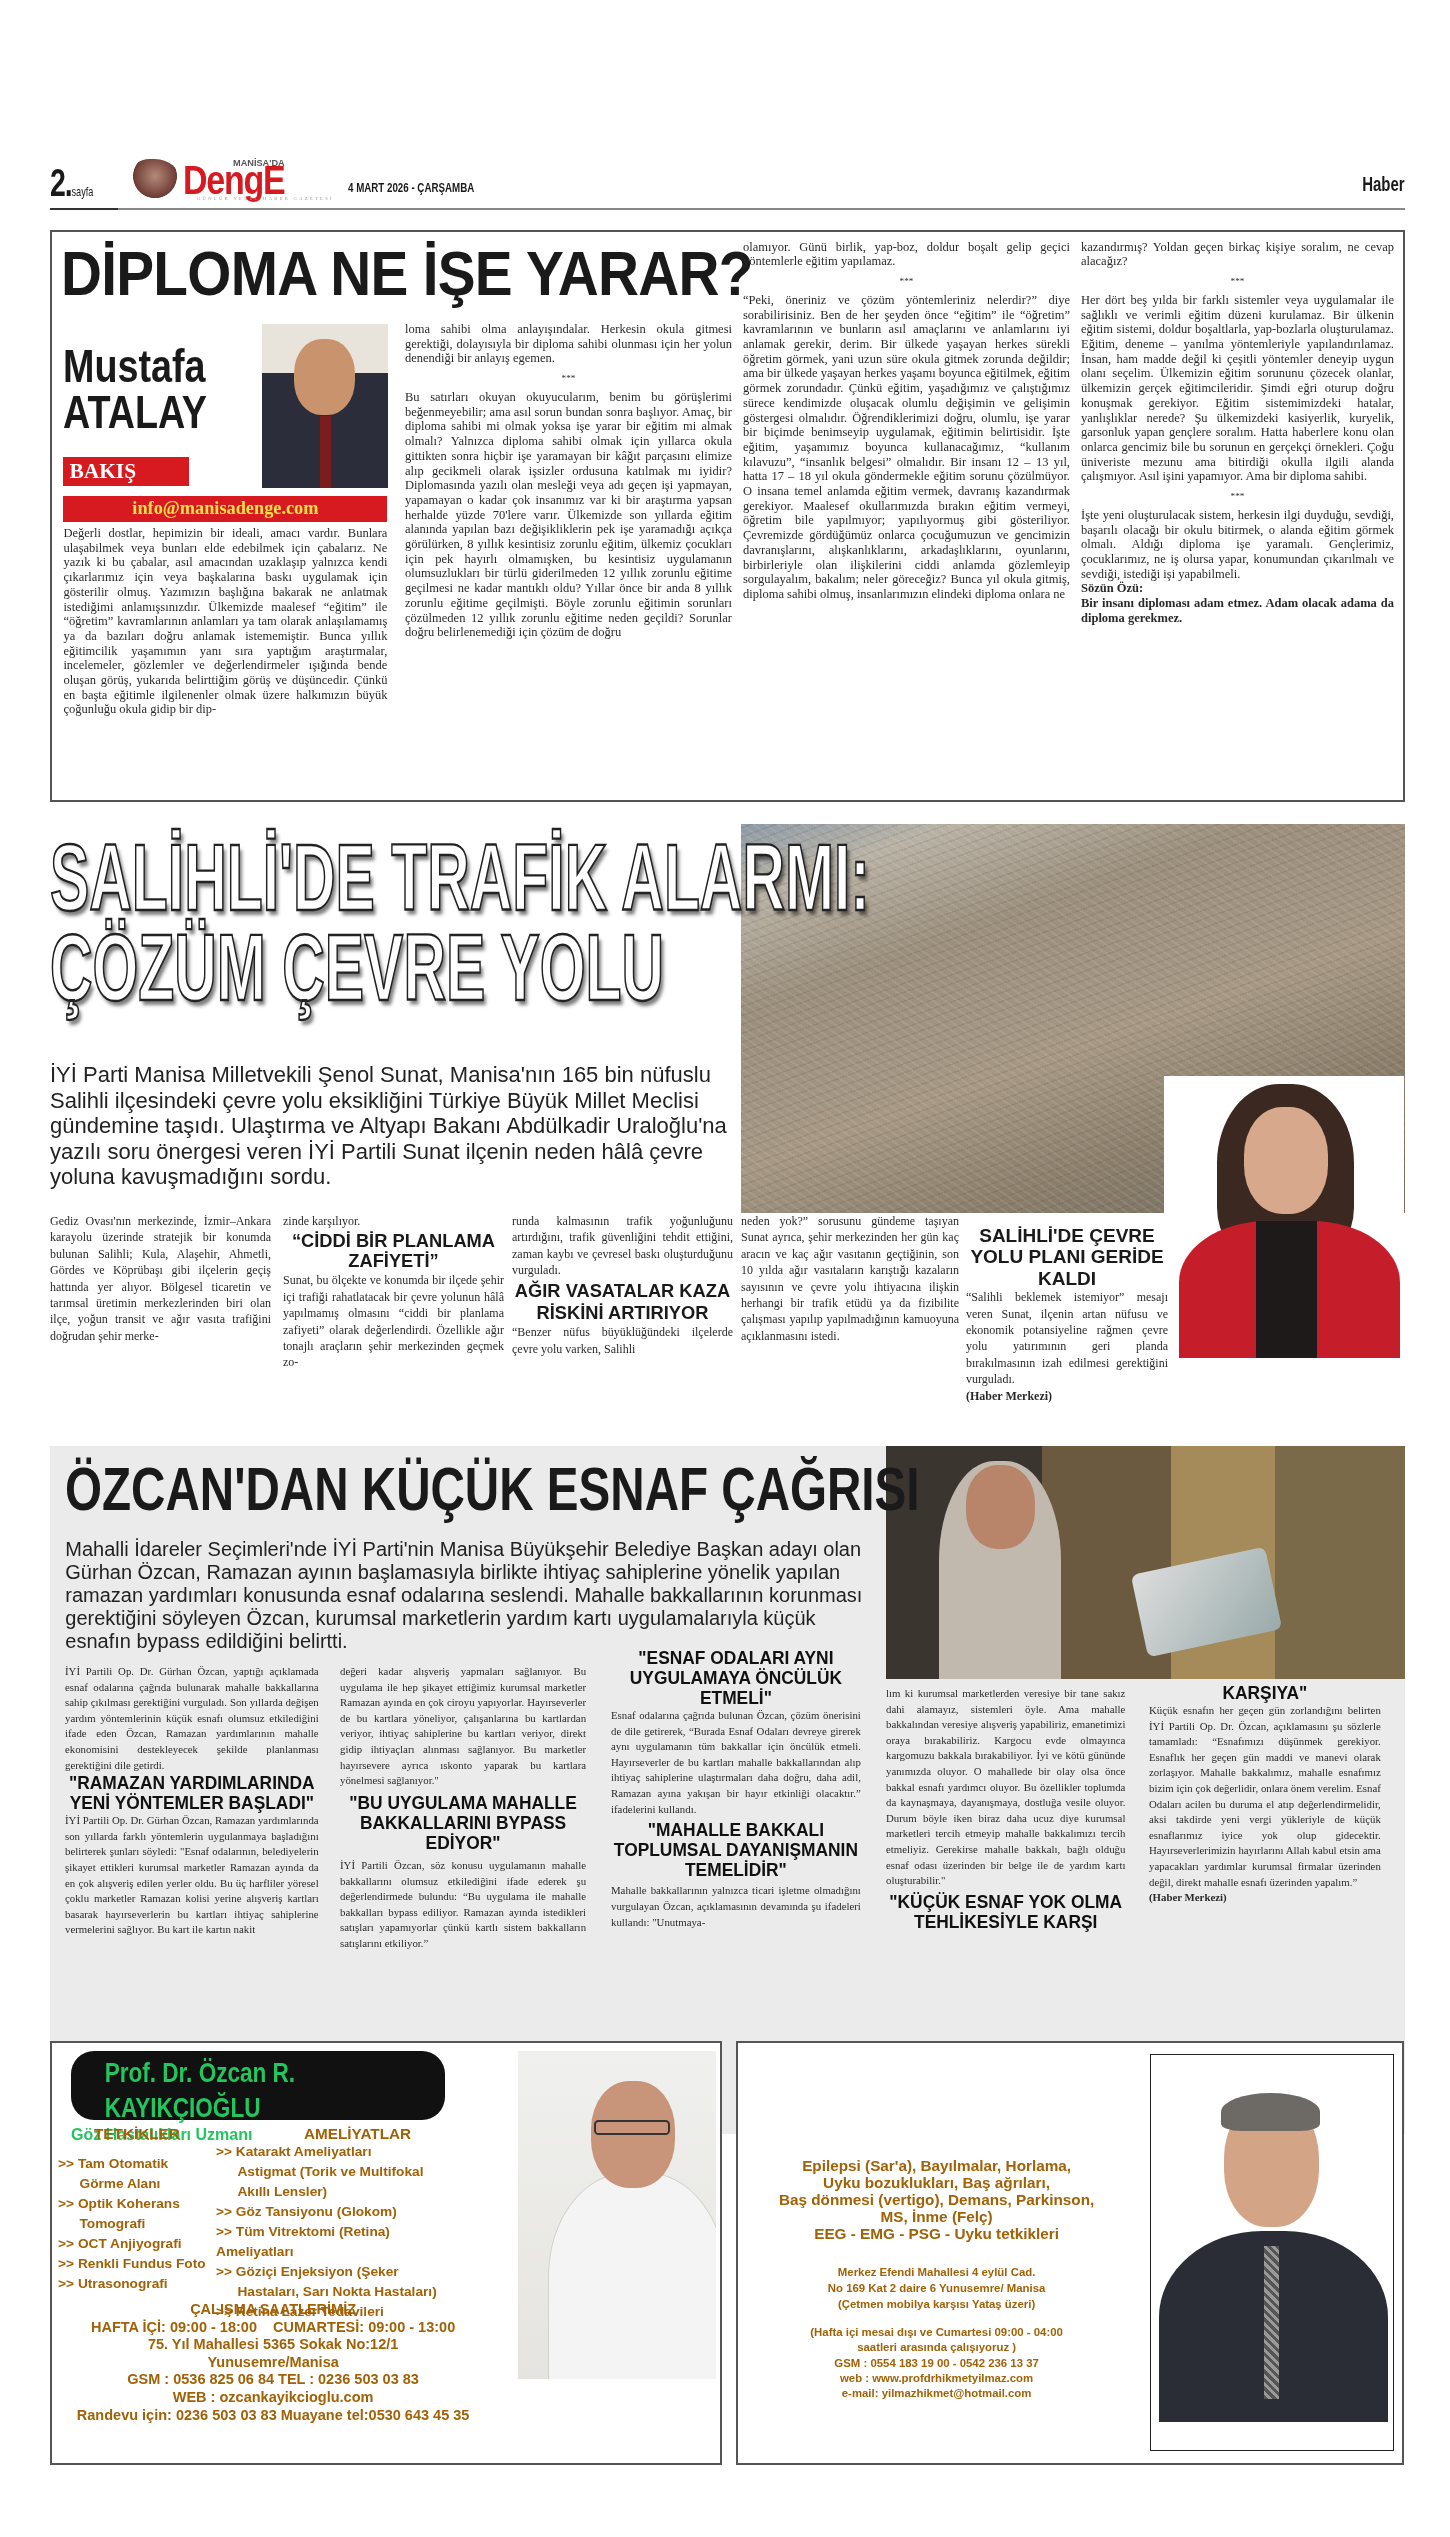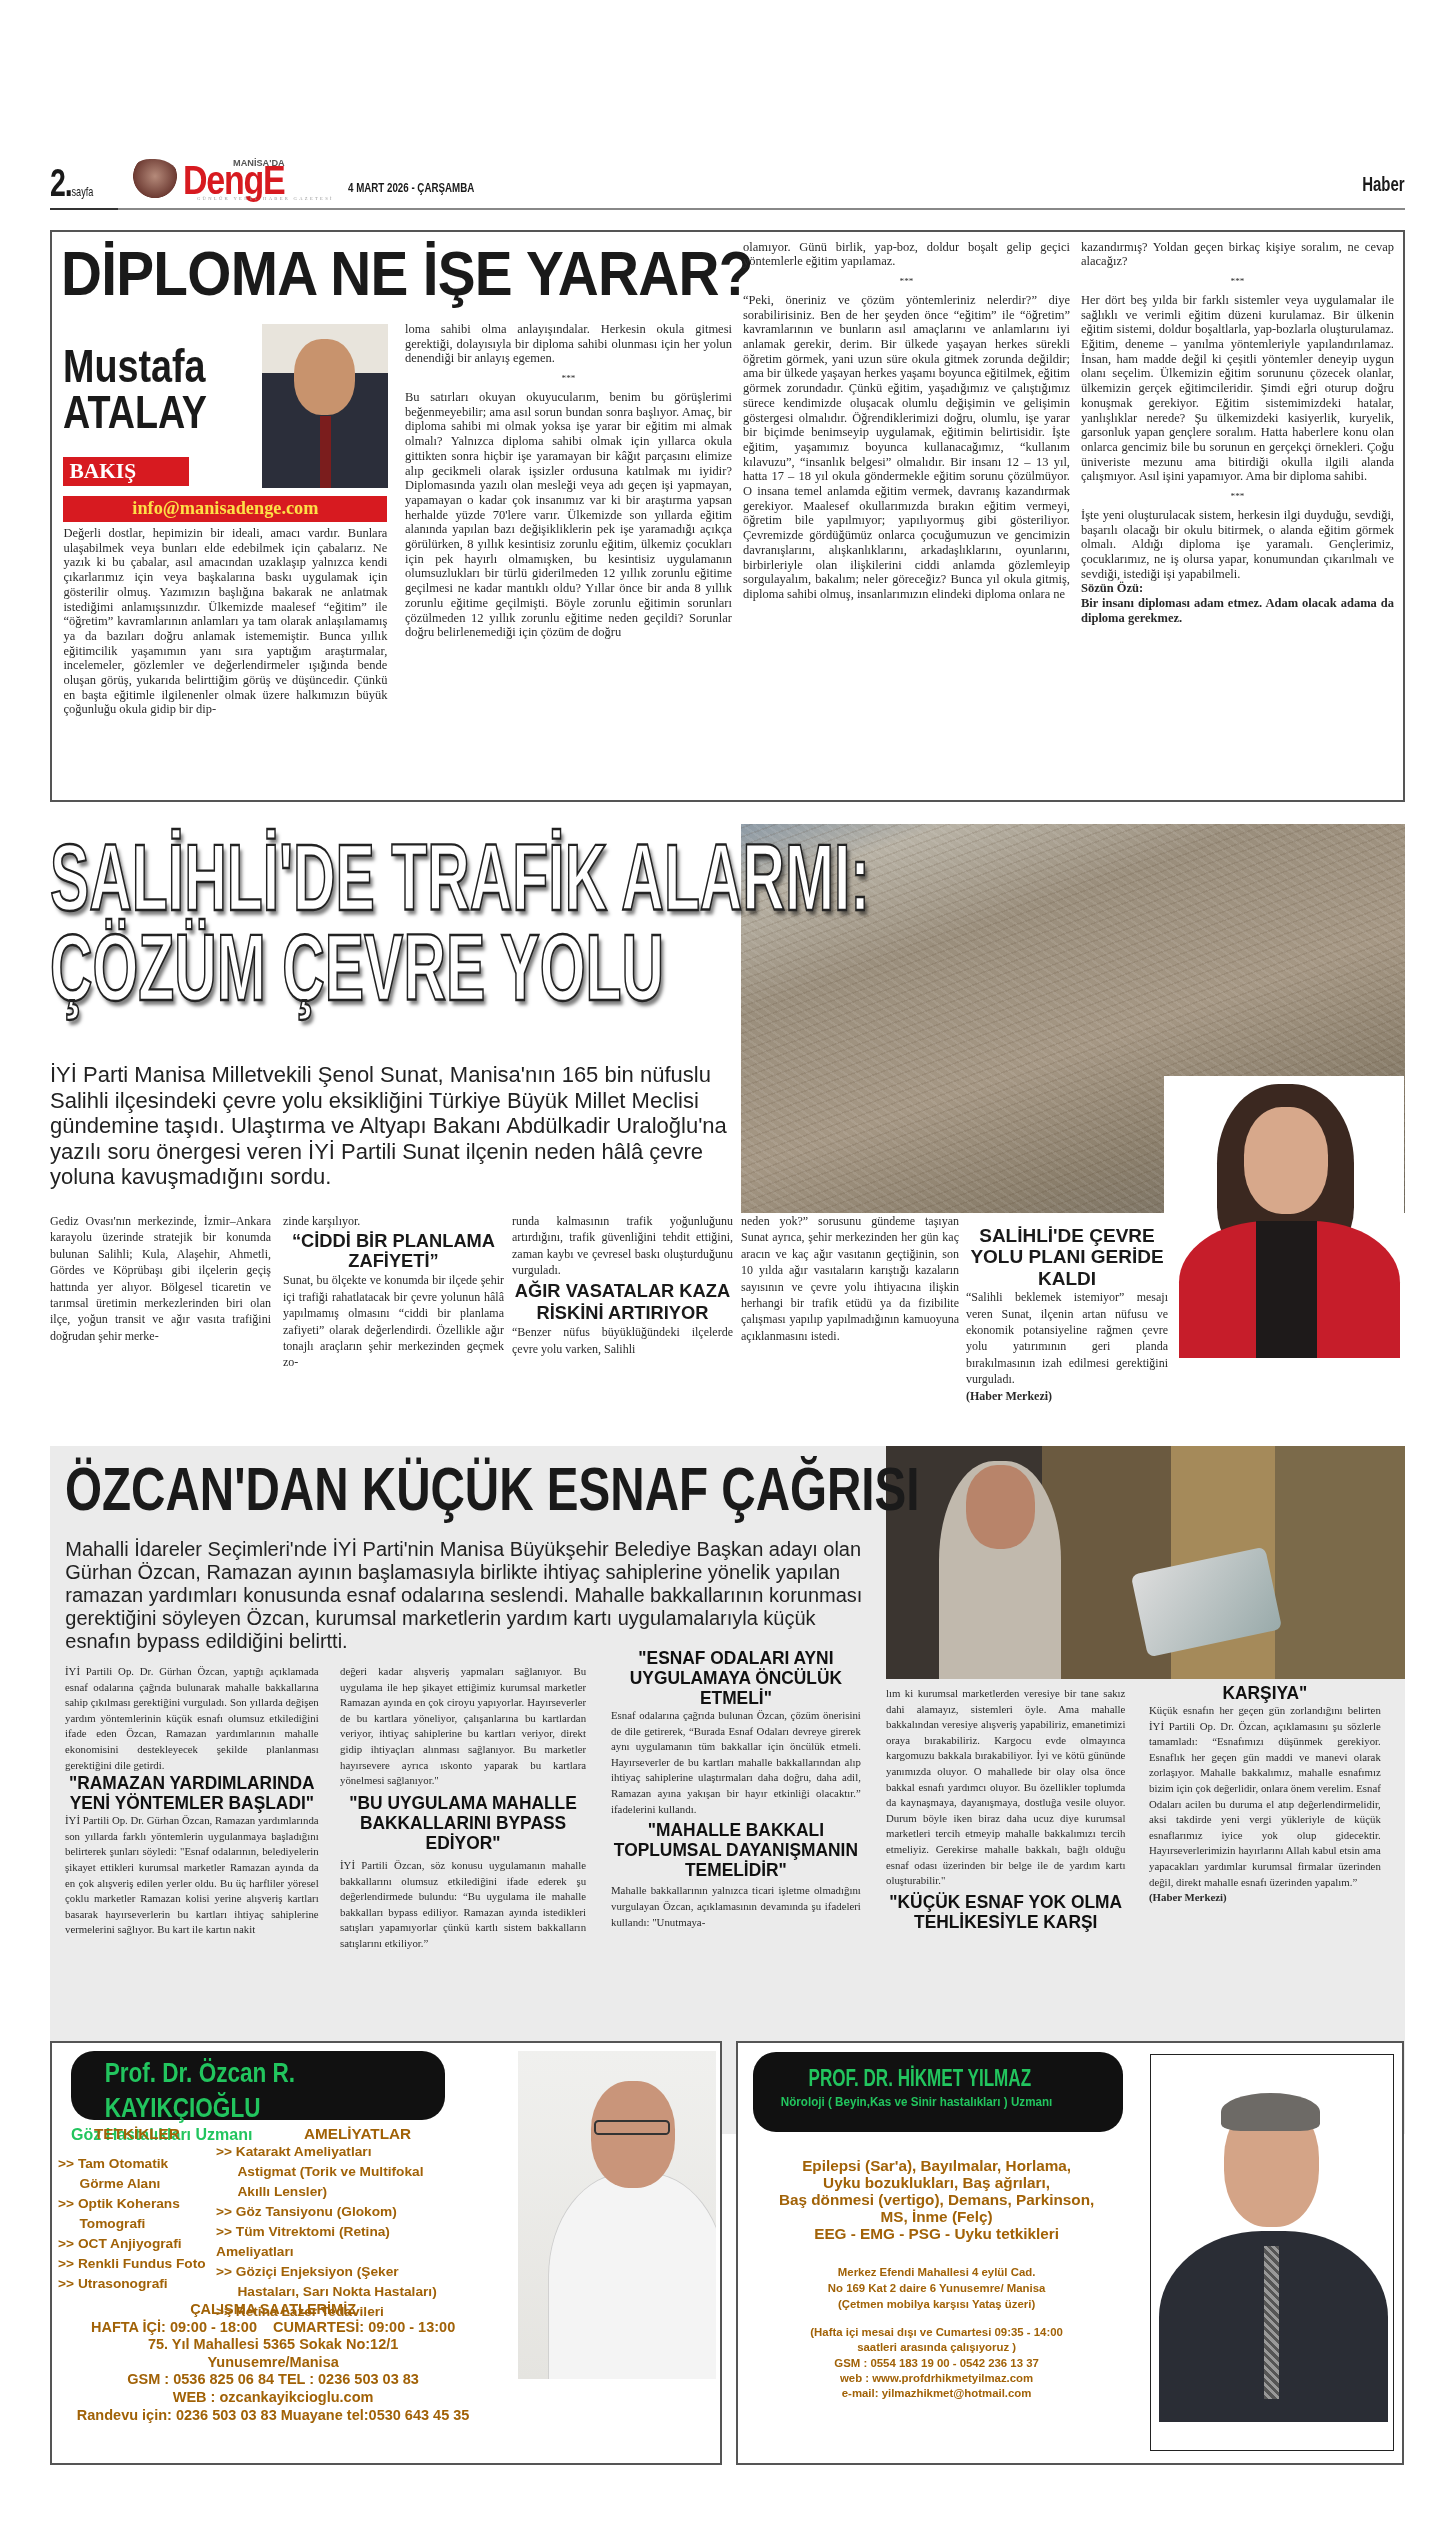--- a/index.html
+++ b/index.html
@@ -222,39 +222,35 @@
     <div><span>HAFTA İÇİ: 09:00 - 18:00</span>&nbsp;&nbsp;&nbsp;&nbsp;<span>CUMARTESİ: 09:00 - 13:00</span></div>
     <div>75. Yıl Mahallesi 5365 Sokak No:12/1</div>
     <div>Yunusemre/Manisa</div>
     <div>GSM : 0536 825 06 84 TEL : 0236 503 03 83</div>
     <div>WEB : ozcankayikcioglu.com</div>
     <div>Randevu için: 0236 503 03 83 Muayane tel:0530 643 45 35</div>
   </div>
 </div>
 
 <div class="abs ad" style="left:736px;top:2041px;width:668px;height:424px">
-  <div class="abs pill" style="left:15.3px;top:9.2px;width:370px;height:80px">
-    <div style="font-size:24.4px;line-height:30.5px;padding-top:10.7px;transform:scaleX(.7)">PROF. DR. HİKMET YILMAZ</div>
-    <div style="font-size:13.7px;line-height:17px;transform:scaleX(.85)">Nöroloji ( Beyin,Kas ve Sinir hastalıkları ) Uzmanı</div>
-  </div>
   <div class="abs adtxt" id="ad2serv" style="left:7.6px;top:114px;width:382px;text-align:center;font-size:15.3px;line-height:17px">
       <div>Epilepsi (Sar'a), Bayılmalar, Horlama,</div>
       <div>Uyku bozuklukları, Baş ağrıları,</div>
       <div>Baş dönmesi (vertigo), Demans, Parkinson,</div>
       <div>MS, İnme (Felç)</div>
       <div>EEG - EMG - PSG - Uyku tetkikleri</div>
     </div>
   <div class="abs adtxt" id="ad2addr" style="left:7.6px;top:221px;width:382px;text-align:center;font-size:11.4px;line-height:16px">
       <div>Merkez Efendi Mahallesi 4 eylül Cad.</div>
       <div>No 169 Kat 2 daire 6 Yunusemre/ Manisa</div>
       <div>(Çetmen mobilya karşısı Yataş üzeri)</div>
     </div>
   <div class="abs adtxt" style="left:7.6px;top:282px;width:382px;text-align:center;font-size:11.4px;line-height:15.3px">
     <div id="ad2hours">
-        <div>(Hafta içi mesai dışı ve Cumartesi 09:35 - 14:00</div>
+        <div>(Hafta içi mesai dışı ve Cumartesi 09:00 - 04:00</div>
         <div>saatleri arasında çalışıyoruz )</div>
       </div>
     <div>GSM : 0554 183 19 00 - 0542 236 13 37</div>
     <div>web : www.profdrhikmetyilmaz.com</div>
     <div>e-mail: yilmazhikmet@hotmail.com</div>
   </div>
   <div class="abs doc2" style="left:412px;top:11.4px;width:244px;height:397px;border:1.5px solid #222">
       <div class="suit"></div>
       <div class="tie"></div>
       <div class="face"></div>

